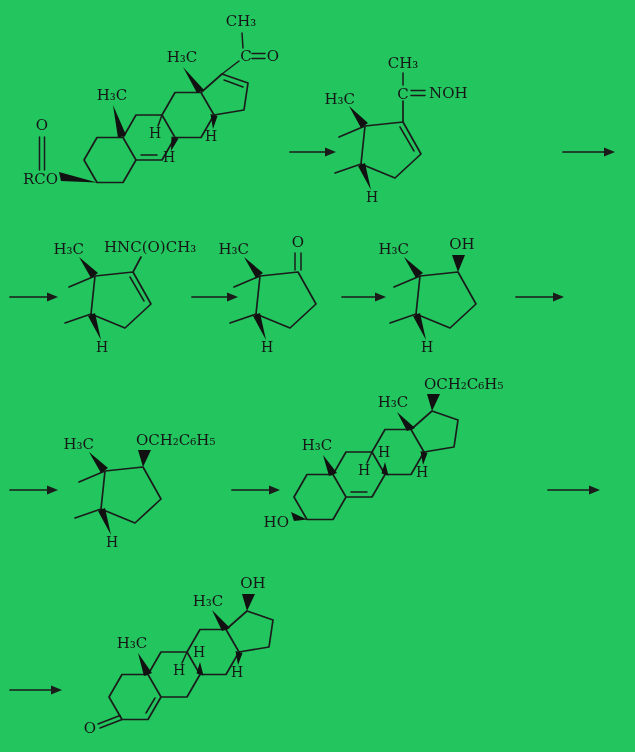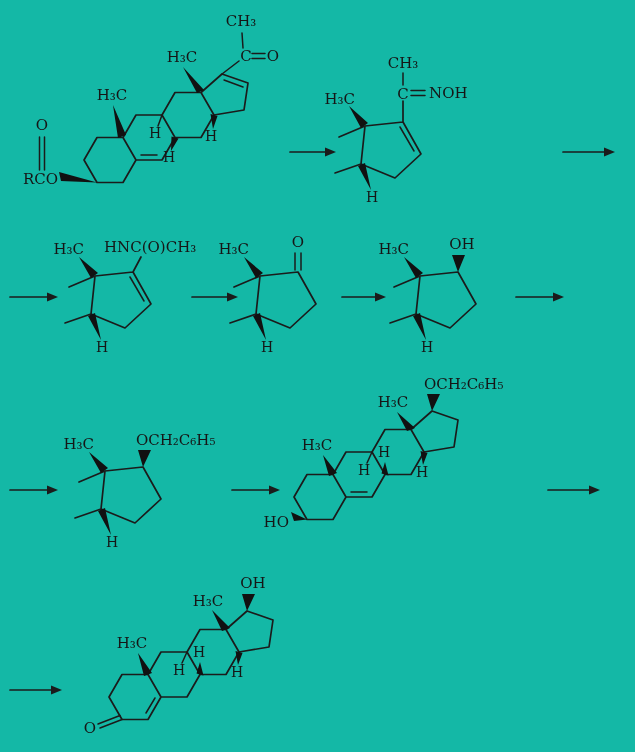--- a/index.html
+++ b/index.html
@@ -1,18 +1,18 @@
 <!DOCTYPE html>
 <html><head>
 <meta charset="utf-8">
 <style>
   html,body{margin:0;padding:0;background:#e8e8e4;}
   .page{
     width:635px;height:752px;
-    background:#14b8a6;
+    background:#22c55e;
     position:relative;
     margin:0 auto;
     box-shadow:0 0 6px rgba(0,0,0,.25);
     font-family:"DejaVu Serif", serif;
   }
   svg{display:block}
   .bond{fill:none;stroke:#1b1b1b;stroke-width:1.7;stroke-linecap:round;stroke-linejoin:round;}
   .thin{fill:none;stroke:#1b1b1b;stroke-width:1.5;stroke-linecap:round;}
   .wedge{fill:#111;stroke:none;}
   .arrowline{stroke:#1b1b1b;stroke-width:1.7;stroke-linecap:round;}

